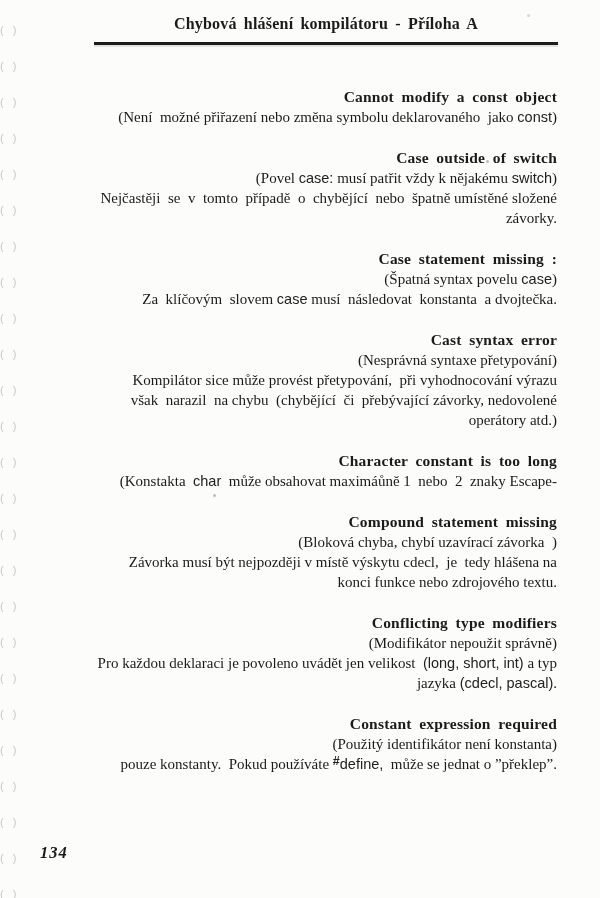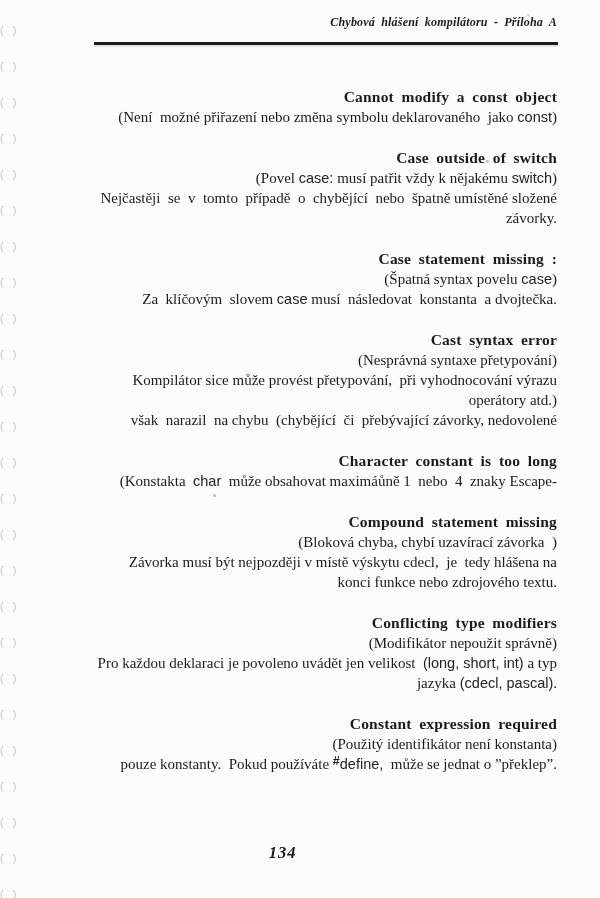--- a/index.html
+++ b/index.html
@@ -6,21 +6,21 @@
   html,body { margin:0; padding:0; background:#e8e8e6; }
   .page {
     position:relative; width:600px; height:898px;
     background:#fcfcfb; color:#1b1b1b;
     font-family:"Liberation Serif","DejaVu Serif",serif;
     overflow:hidden; margin:0 auto;
   }
   
   .header-title {
     position:absolute; top:15px; left:95px; width:462px;
-    text-align:right; font-size:12px; font-weight:bold; font-style:italic;
+    text-align:center; font-size:16px; font-weight:bold; 
     word-spacing:3px; letter-spacing:0.2px; white-space:nowrap;
   }
   .header-rule {
     position:absolute; top:42px; left:94px; width:464px; height:3px;
     background:#1c1c1c; box-shadow:0 2px 0 rgba(0,0,0,0.10);
   }
   
   .content {
     position:absolute; top:87px; left:40px; width:517px;
     font-size:15px; line-height:20px;text-align:right;
@@ -29,22 +29,22 @@
   .section-title {
     font-weight:bold; padding-left:22px; font-size:15.5px;
     word-spacing:3.5px; letter-spacing:0.2px; white-space:pre;
   }
   .line { white-space:pre; }
   .line.first { padding-left:22px; }
   .code { font-family:"Liberation Sans","DejaVu Sans",sans-serif; font-size:14.5px; color:#222; }
   .sup { position:relative; top:-4px; font-size:12.5px; font-weight:bold; }
   
   .footer-page-number {
-    position:absolute; top:843px; left:24px; width:517px;
-    text-align:center; font-style:italic; font-weight:600;
+    position:absolute; top:843px; left:40px; width:517px;
+    text-align:left; font-style:italic; font-weight:600;
     font-size:16.5px; letter-spacing:1px;
   }
   
   .mark {
     position:absolute; left:0px; color:#c8c8c2; font-size:11px;
     font-family:"Liberation Sans","DejaVu Sans",sans-serif;
     letter-spacing:3px; user-select:none; white-space:pre;
   }
   .speck { position:absolute; width:3px; height:3px; border-radius:50%; background:#bdbdb7; }
 </style>
@@ -80,29 +80,29 @@
           <div class="line first"><span>(Špatná syntax povelu </span><span class="code">case</span><span>)</span></div>
           <div class="line first"><span>Za  klíčovým  slovem </span><span class="code">case</span><span> musí  následovat  konstanta  a dvojtečka.</span></div>
         </div>
   </section>
 
   <section class="section">
     <div class="section-title">Cast syntax error</div>
     <div class="section-body">
           <div class="line first"><span>(Nesprávná syntaxe přetypování)</span></div>
           <div class="line first"><span>Kompilátor sice může provést přetypování,  při vyhodnocování výrazu</span></div>
+          <div class="line"><span>však  narazil  na chybu  (chybějící  či  přebývající závorky, nedovolené</span></div>
           <div class="line"><span>operátory atd.)</span></div>
-          <div class="line"><span>však  narazil  na chybu  (chybějící  či  přebývající závorky, nedovolené</span></div>
         </div>
   </section>
 
   <section class="section">
     <div class="section-title">Character constant is too long</div>
     <div class="section-body">
-          <div class="line first"><span>(Konstakta  </span><span class="code">char</span><span>  může obsahovat maximáůně 1  nebo  4  znaky Escape-</span></div>
+          <div class="line first"><span>(Konstakta  </span><span class="code">char</span><span>  může obsahovat maximáůně 1  nebo  2  znaky Escape-</span></div>
         </div>
   </section>
 
   <section class="section">
     <div class="section-title">Compound statement missing</div>
     <div class="section-body">
           <div class="line first"><span>(Bloková chyba, chybí uzavírací závorka  )</span></div>
           <div class="line first"><span>Závorka musí být nejpozději v místě výskytu cdecl,  je  tedy hlášena na</span></div>
           <div class="line"><span>konci funkce nebo zdrojového textu.</span></div>
         </div>

